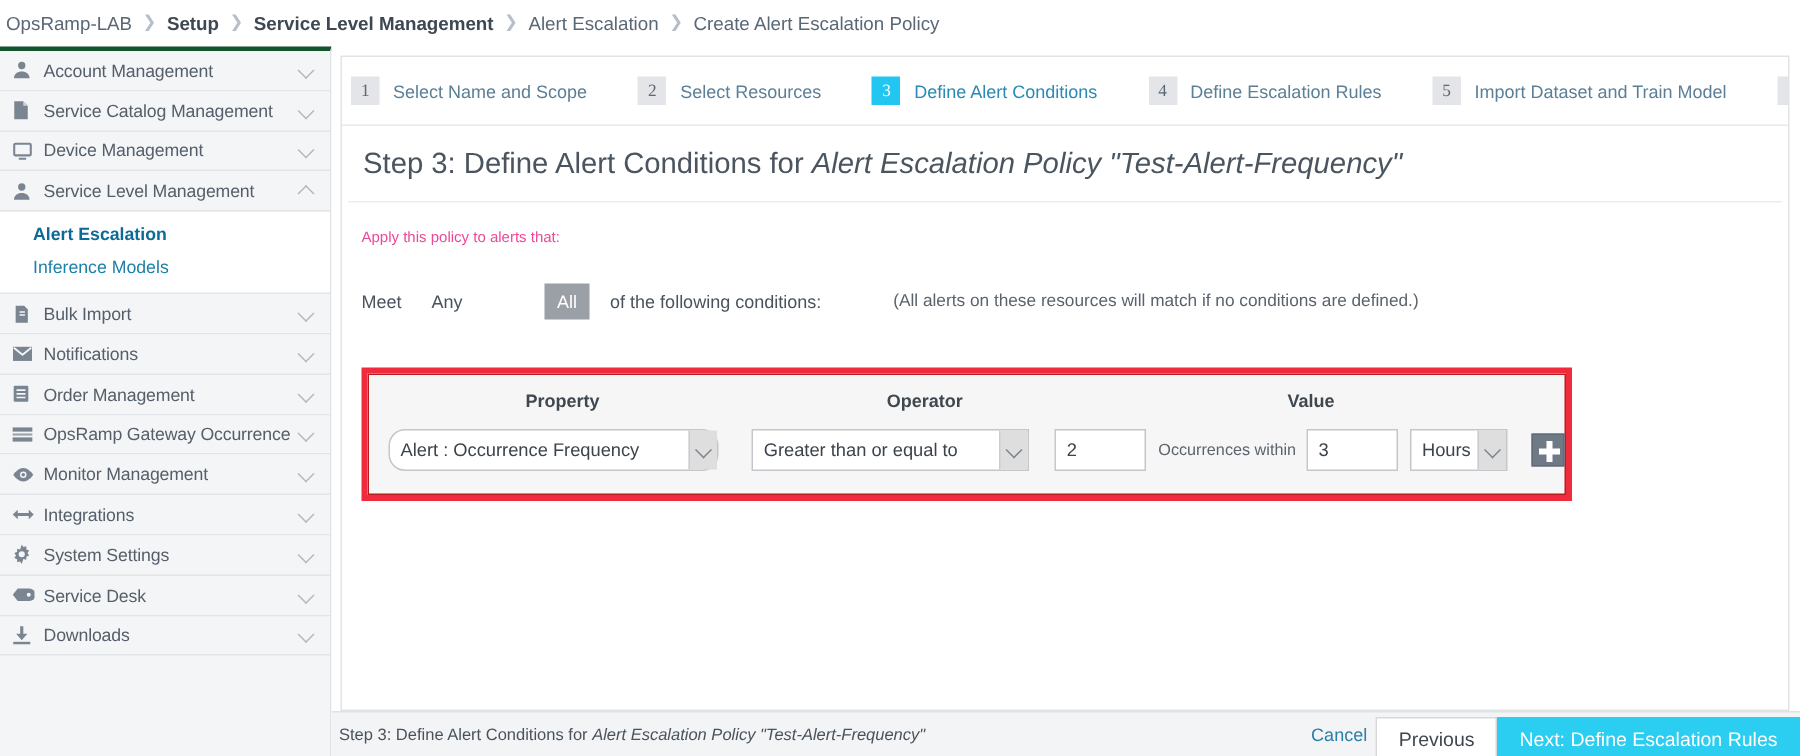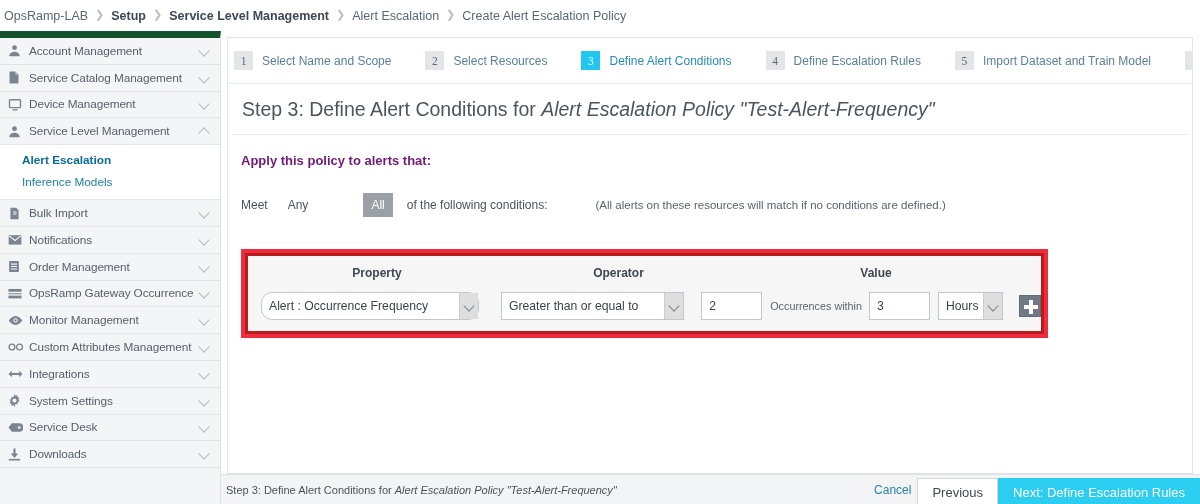--- a/index.html
+++ b/index.html
@@ -40,21 +40,21 @@
     width: 1200px;
     align-items: stretch;
   }
 
   
   .sidebar {
     width: 221px;
     flex: 0 0 221px;
     background: #f4f5f6;
     border-right: 1px solid #dfe3e6;
-    border-top: 7px solid #14532d;
+    border-top: 3px solid #14532d;
     overflow: hidden;
   }
   .nav-item {
     height: 26.8px;
     display: flex;
     align-items: center;
     padding: 0 9px 0 8px;
     border-bottom: 1px solid #e2e5e8;
     font-size: 11.8px;
     color: #555f6b;
@@ -172,23 +172,23 @@
     color: #4b5560;
     font-weight: normal;
     font-family: "Liberation Sans", sans-serif;
   }
   .page-title .it {
     font-style: italic;
   }
 
   .section-label {
     padding: 18px 0 0 13px;
-    font-size: 13px;
-    font-weight: bold;
-    color: #701a75;
+    font-size: 10px;
+    font-weight: normal;
+    color: #ec4899;
   }
 
   
   .meet-row {
     display: flex;
     align-items: center;
     padding: 25px 0 0 13px;
     font-size: 12px;
     color: #4a535d;
   }
@@ -216,21 +216,21 @@
 
   
   .cond-outer {
     margin: 32px 0 0 13px;
     width: 807px;
     border: 4px solid #ef2b3d;
     background: #ffffff;
   }
   .cond-box {
     background: #f6f6f6;
-    border: 3px solid #b91c1c;
+    border: 1px solid #b91c1c;
     padding: 0 0 15px 0;
     height: 81px;
   }
   .cond-head {
     display: flex;
     padding-top: 10px;
   }
   .ch {
     font-size: 12px;
     font-weight: bold;
@@ -485,30 +485,20 @@
             <path d="M9 0.6C4.4 0.6 1 6 1 6s3.4 5.4 8 5.4S17 6 17 6 13.6.6 9 .6z"></path>
             <circle cx="9" cy="6" r="2.6" fill="#f4f5f6"></circle>
             <circle cx="9" cy="6" r="1.4"></circle>
           </svg>
         </span>
         <span class="nav-label">Monitor Management</span>
         <span class="chev"></span>
       </div>
       <div class="nav-item">
         <span class="ic">
-          <svg width="16" height="10" viewBox="0 0 20 10" fill="none" stroke="currentColor" stroke-width="1.7">
-            <circle cx="5" cy="5" r="3.6"></circle>
-            <circle cx="14.4" cy="5" r="3.6"></circle>
-          </svg>
-        </span>
-        <span class="nav-label">Custom Attributes Management</span>
-        <span class="chev"></span>
-      </div>
-      <div class="nav-item">
-        <span class="ic">
           <svg width="15" height="10" viewBox="0 0 18 10" fill="currentColor">
             <path d="M4.6 1.2L0.6 5l4 3.8V6.2h5.6V3.8H4.6z"></path>
             <path d="M13.4 1.2v2.6H9.2v2.4h4.2v2.6L17.4 5z"></path>
           </svg>
         </span>
         <span class="nav-label">Integrations</span>
         <span class="chev"></span>
       </div>
       <div class="nav-item">
         <span class="ic">

